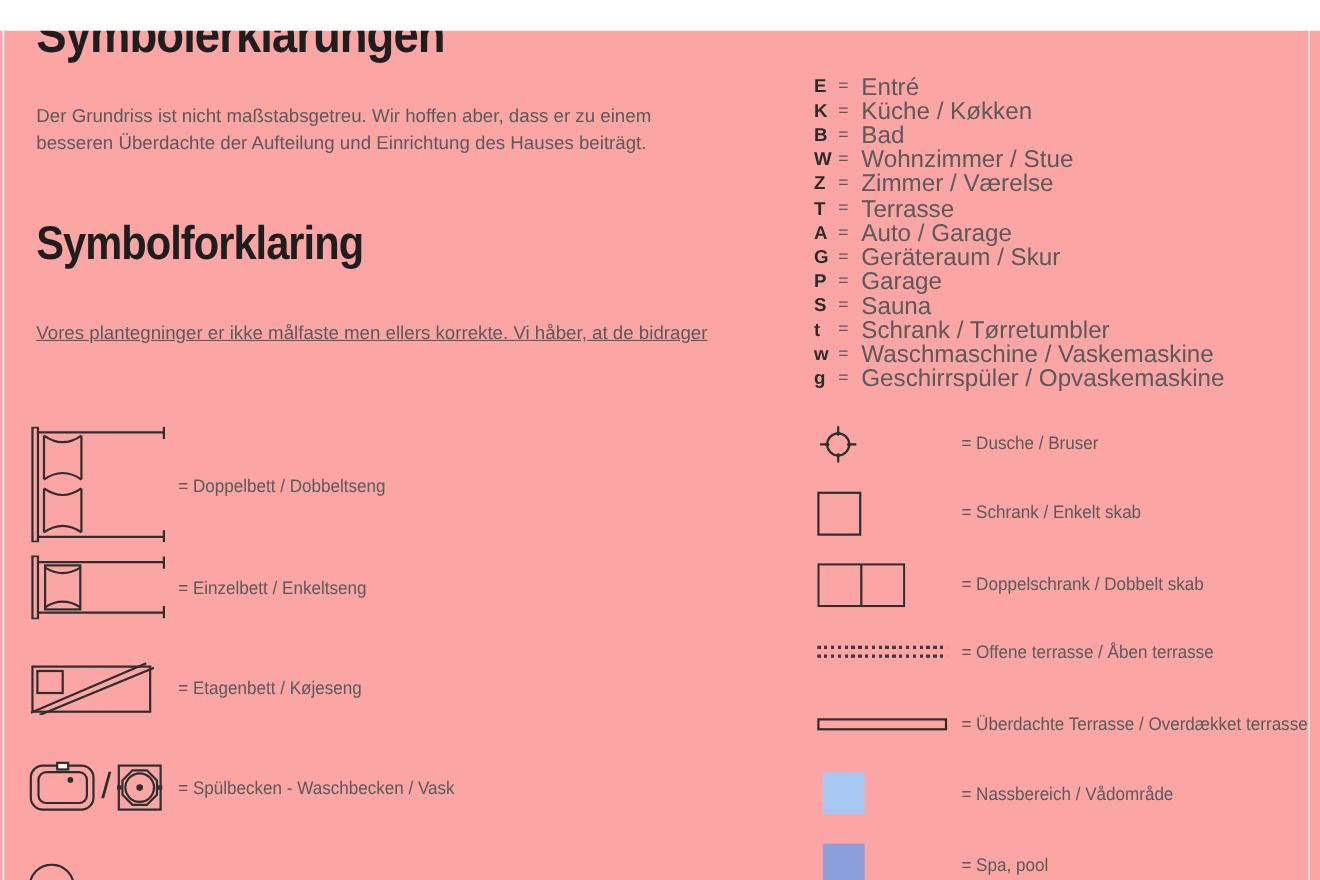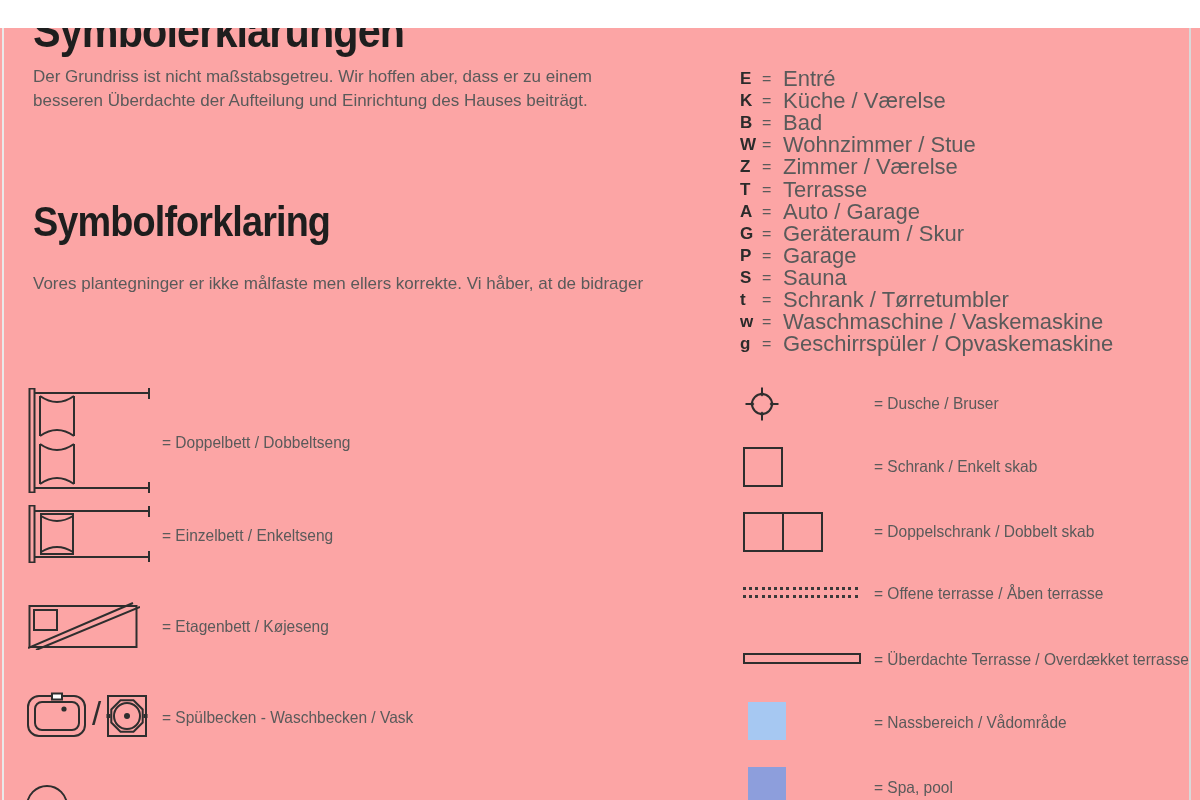--- a/index.html
+++ b/index.html
@@ -23,22 +23,22 @@
 
   .abs { position: absolute; }
 
   h1, h2 { margin:0; font-weight:bold; color:#1e1e1e; white-space:nowrap; }
   .condensed { transform: scaleX(0.88); transform-origin: 0 50%; letter-spacing:-1px; }
 
   .title-de { left:33px; top:-22px; font-size:47px; line-height:50px; }
   .title-da { left:33px; top:168px; font-size:43px; line-height:50px; }
 
   .para { color:#5a5a5a; font-size:17px; line-height:23.5px; white-space:nowrap; }
-  .para-de { left:33px; top:37px; }
-  .para-da { left:33px; top:244px; }
+  .para-de { left:33px; top:66px; }
+  .para-da { left:33px; top:263px;text-decoration:underline; }
 
   
   .abbrev-list { left:740px; top:40px; }
   .abbrev-row { display:flex; height:22.1px; align-items:center; }
   .abbrev-letter { width:22px; font-weight:bold; color:#2b2b2b; font-size:17px; }
   .abbrev-eq { width:21px; color:#5a5a5a; font-size:16px; }
   .abbrev-def { color:#5a5a5a; font-size:22px; white-space:nowrap; }
 
   .sym-label {
     position:absolute;
@@ -83,21 +83,21 @@
 
   <div class="abs abbrev-list">
       <div class="abbrev-row">
       <span class="abbrev-letter">E</span>
       <span class="abbrev-eq">=</span>
       <span class="abbrev-def">Entré</span>
     </div>
       <div class="abbrev-row">
       <span class="abbrev-letter">K</span>
       <span class="abbrev-eq">=</span>
-      <span class="abbrev-def">Küche / Værelse</span>
+      <span class="abbrev-def">Küche / Køkken</span>
     </div>
       <div class="abbrev-row">
       <span class="abbrev-letter">B</span>
       <span class="abbrev-eq">=</span>
       <span class="abbrev-def">Bad</span>
     </div>
       <div class="abbrev-row">
       <span class="abbrev-letter">W</span>
       <span class="abbrev-eq">=</span>
       <span class="abbrev-def">Wohnzimmer / Stue</span>

